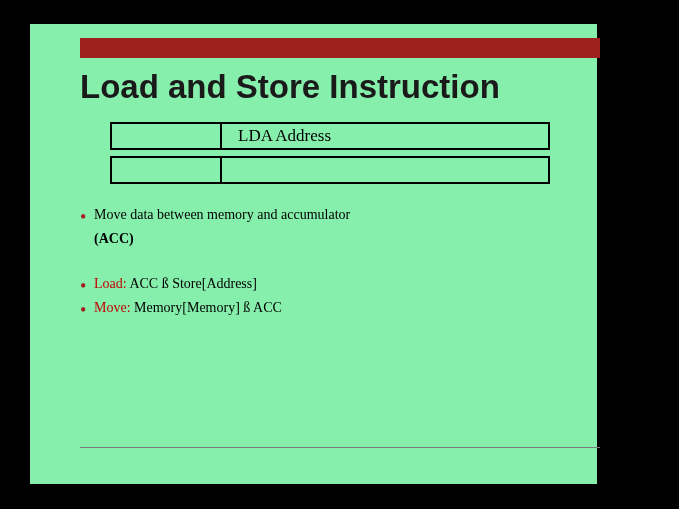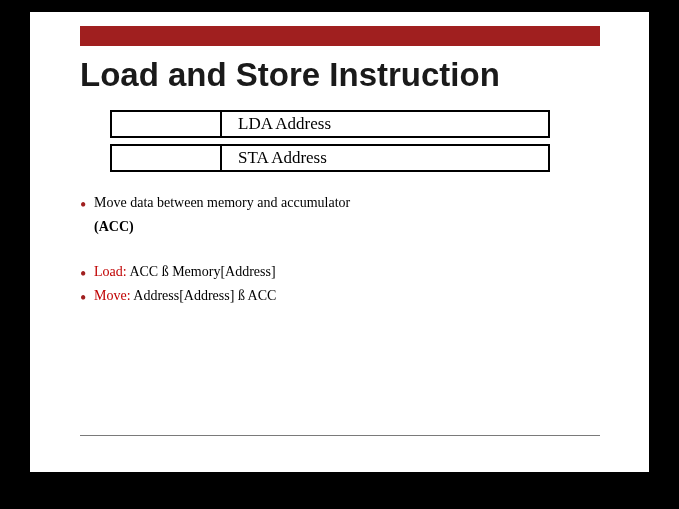--- a/index.html
+++ b/index.html
@@ -7,24 +7,24 @@
     padding: 0;
     background: #000;
     width: 679px;
     height: 509px;
     overflow: hidden;
     font-family: "Times New Roman", Times, serif;
   }
   .slide {
     position: absolute;
     left: 30px;
-    top: 12px;
-    width: 619px;
+    top: 24px;
+    width: 567px;
     height: 460px;
-    background: #ffffff;
+    background: #86efac;
     box-sizing: border-box;
   }
   .top-bar {
     position: absolute;
     left: 50px;
     top: 14px;
     width: 520px;
     height: 20px;
     background: #a01f1f;
   }
@@ -113,35 +113,34 @@
 
   <div class="title">Load and Store Instruction</div>
 
   <div class="table-wrap">
     <div class="table-row">
       <div class="cell-left"></div>
       <div class="cell-right nowrap">LDA  Address</div>
     </div>
     <div class="table-row">
       <div class="cell-left"></div>
-      <div class="cell-right nowrap">STA   Address</div>
     </div>
   </div>
 
   <div class="bullets">
     <div class="bullet">
       <span>Move data between memory and accumulator</span>
     </div>
     <div class="indent-text">(ACC)</div>
 
     <div class="gap"></div>
 
     <div class="bullet">
-      <span class="red">Load:</span><span> ACC ß Memory[Address]</span>
+      <span class="red">Load:</span><span> ACC ß Store[Address]</span>
     </div>
     <div class="bullet">
-      <span class="red">Move:</span><span> Address[Address] ß ACC</span>
+      <span class="red">Move:</span><span> Memory[Memory] ß ACC</span>
     </div>
   </div>
 
   <div class="hr"></div>
 
 </div>
 
 </body></html>

